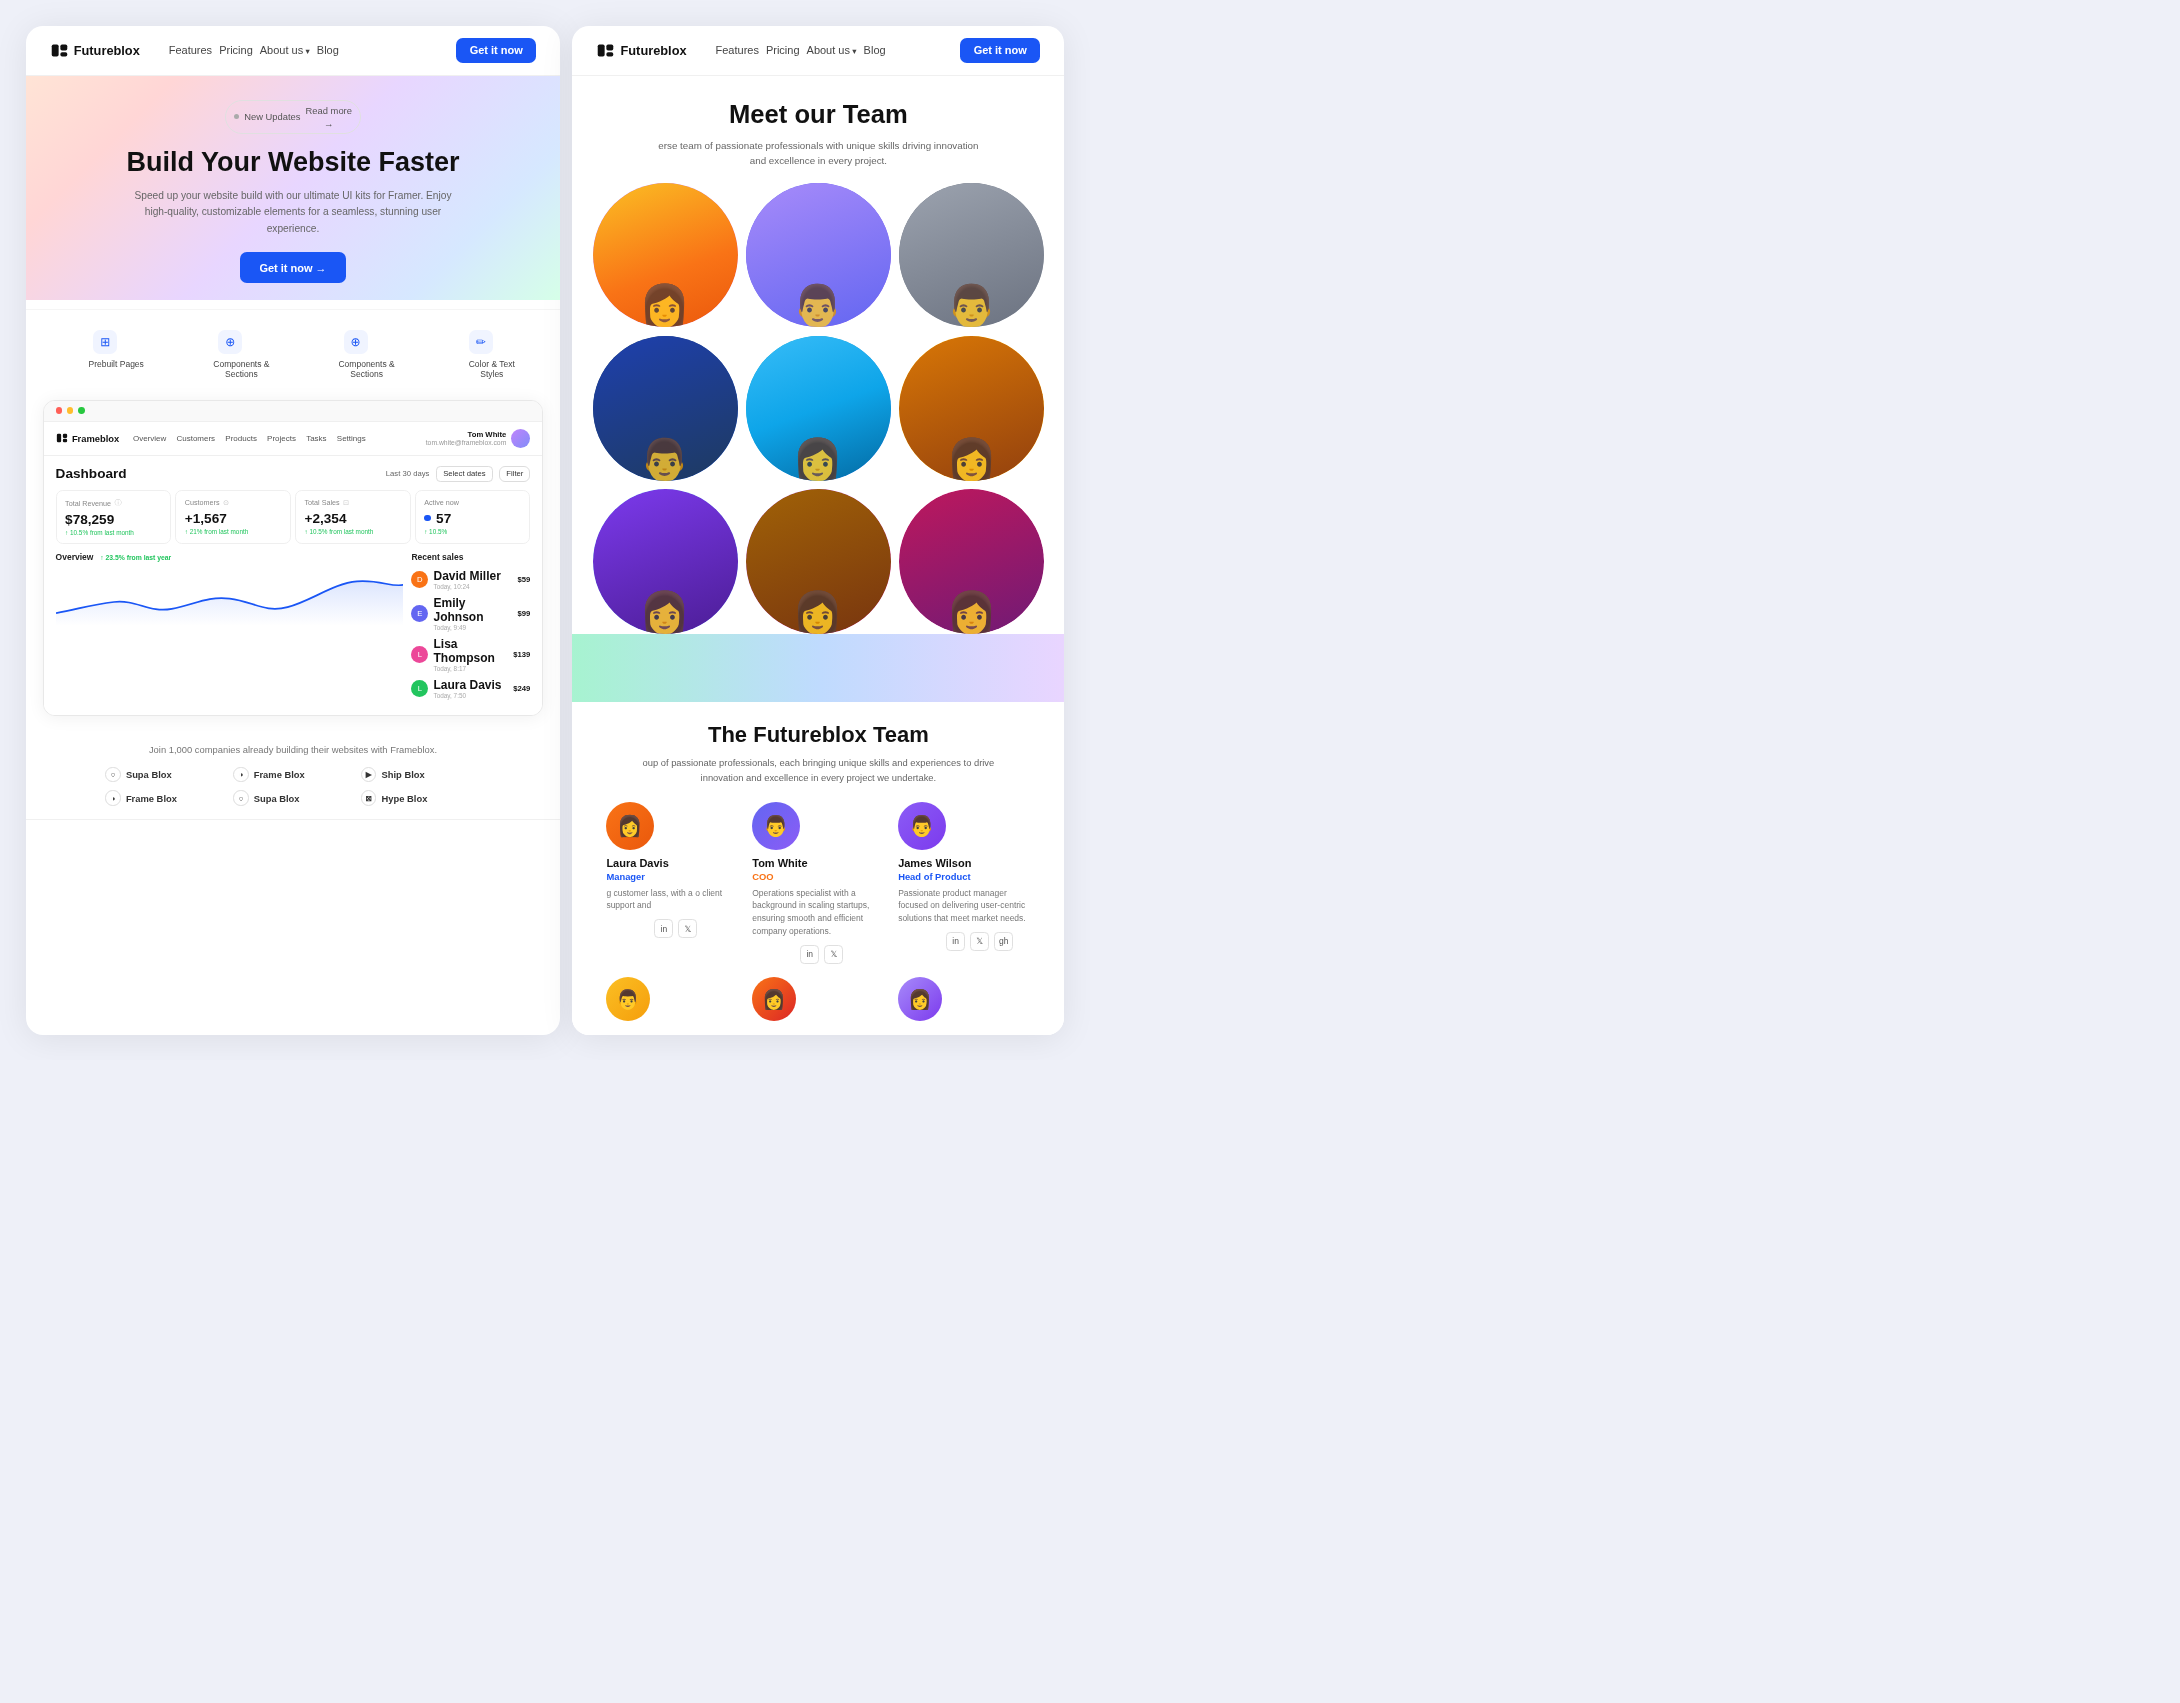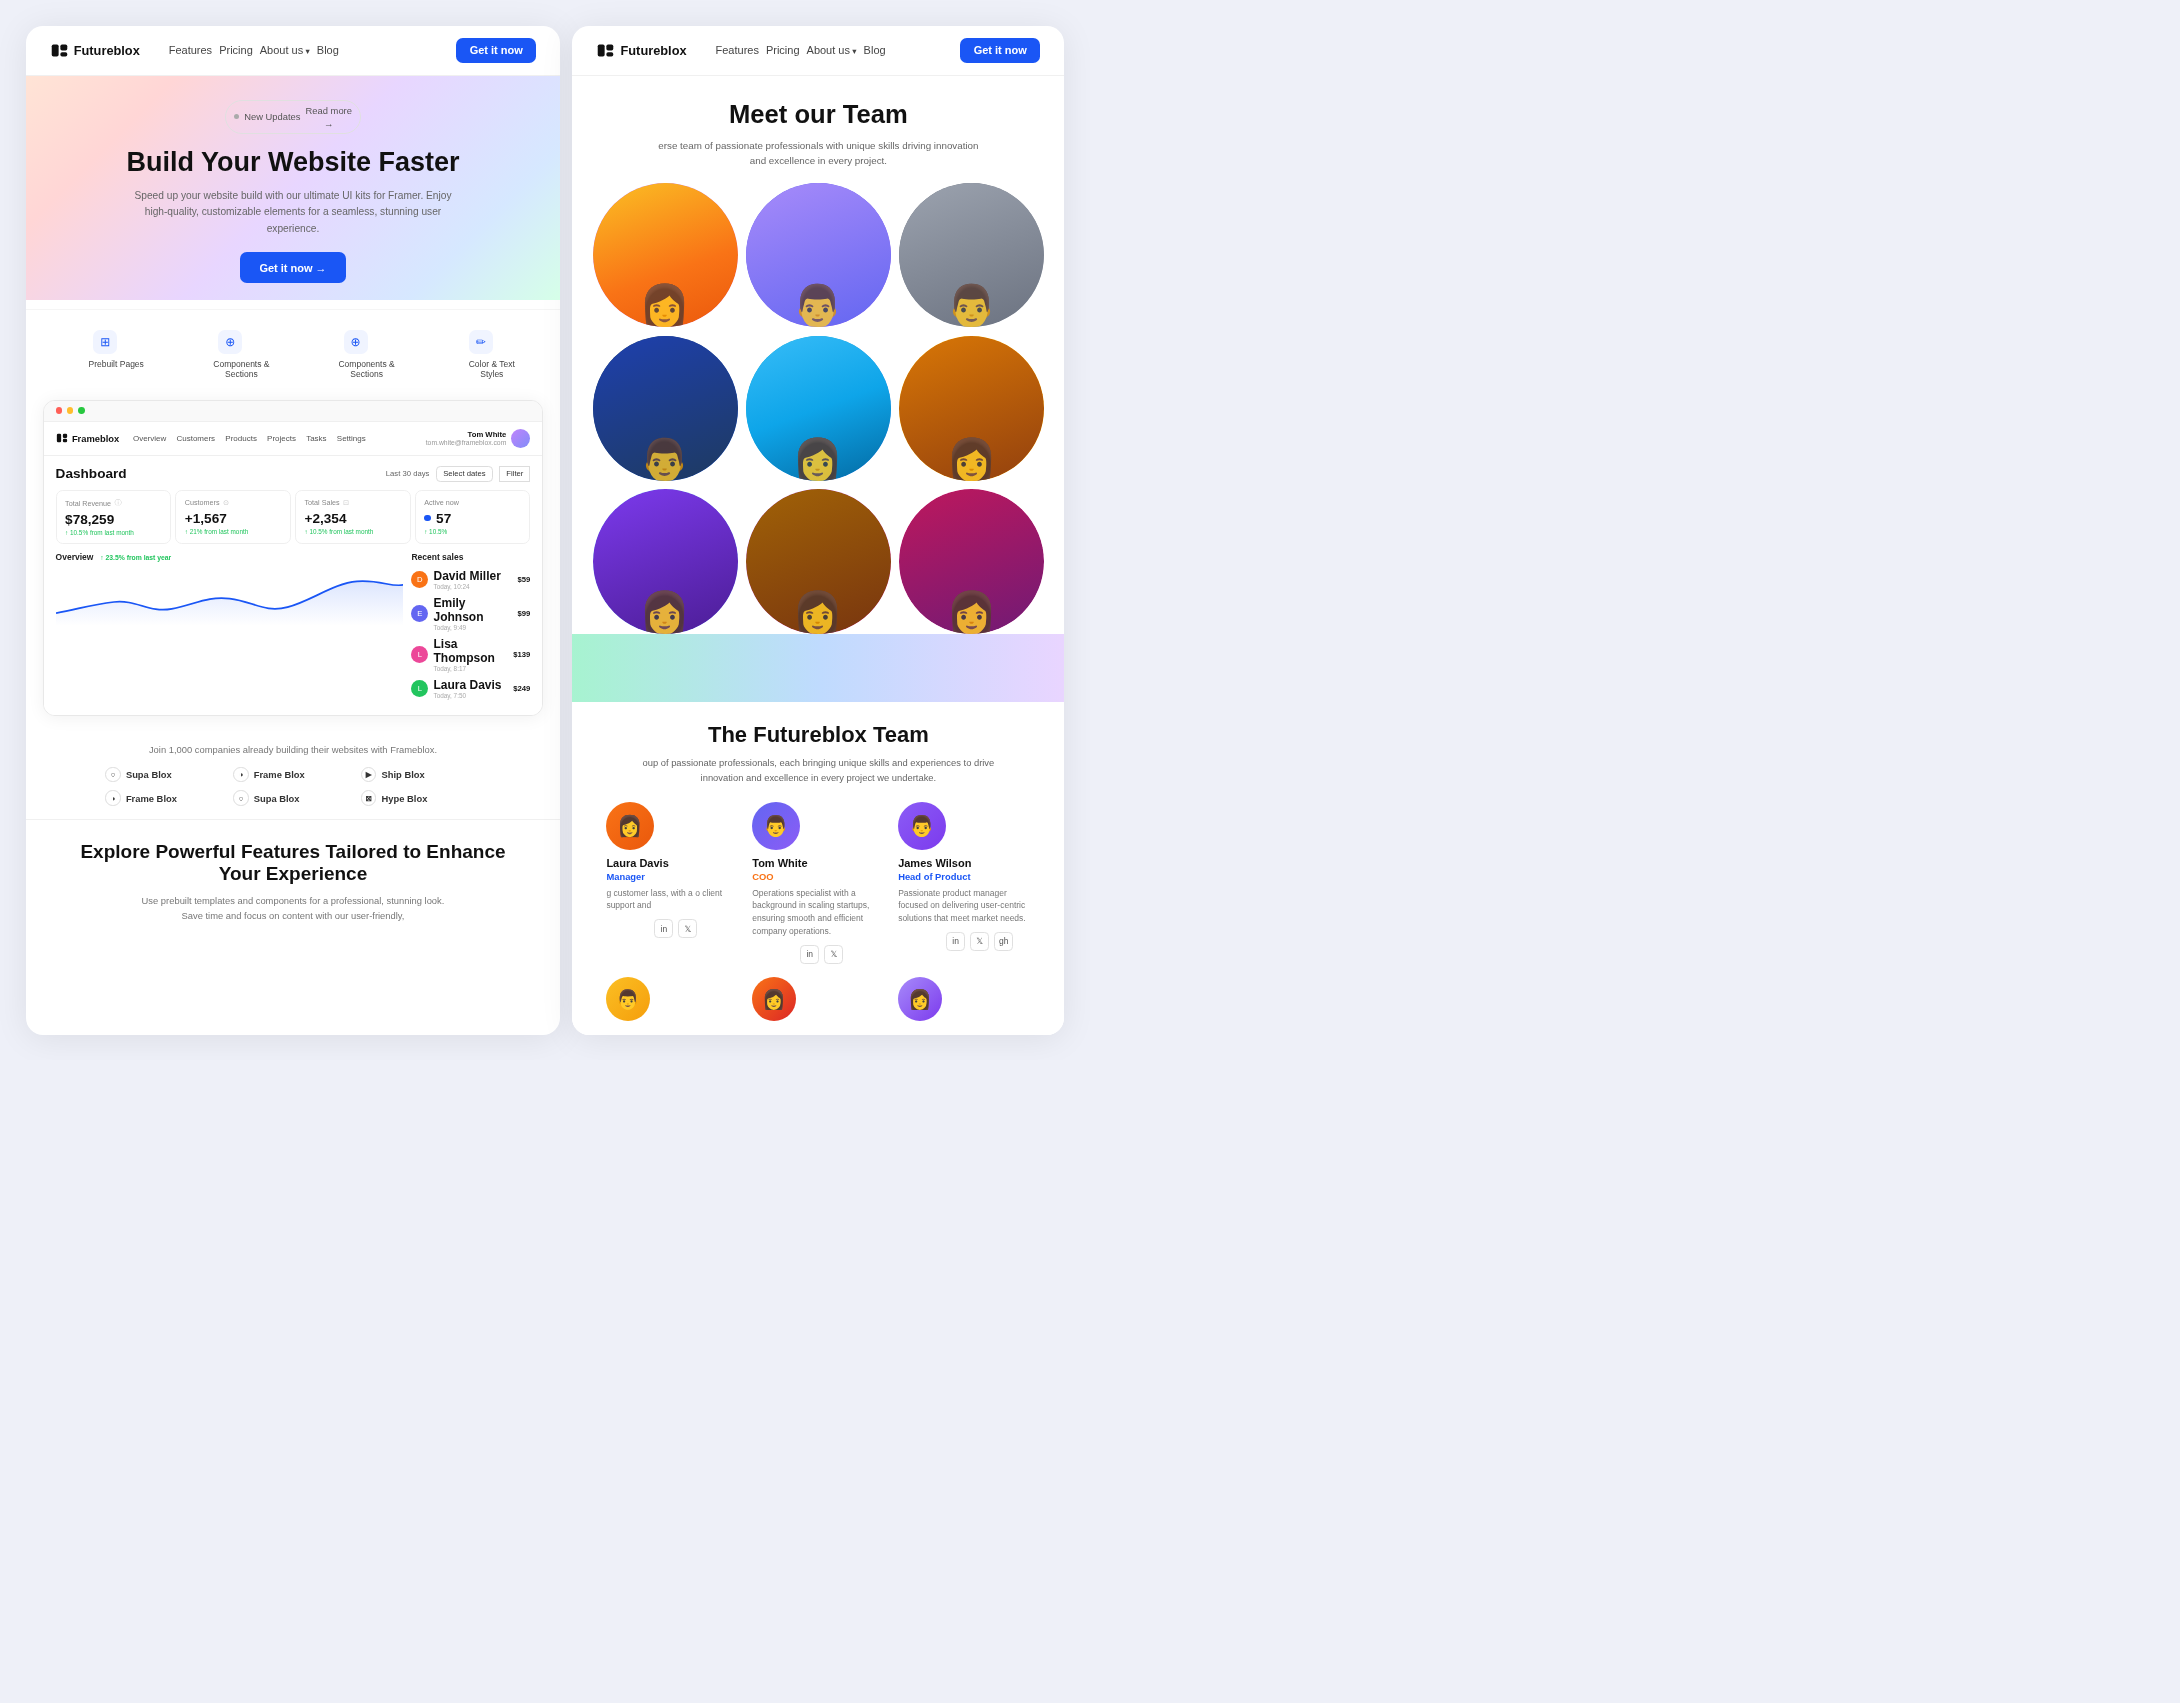--- a/index.html
+++ b/index.html
@@ -277,21 +277,21 @@
       color: #333;
       border: 0.9px solid #ddd;
       border-radius: 4.3px;
       padding: 2.6px 6px;
       background: white;
     }
     .dash-filter-btn {
       font-size: 7.7px;
       color: #333;
       border: 0.9px solid #ddd;
-      border-radius: 0;
+      border-radius: 6px;
       padding: 2.6px 6px;
       background: white;
     }
 
     .dash-stats {
       display: flex;
       gap: 4px;
       margin-bottom: 8.5px;
     }
     .stat-card {
@@ -806,24 +806,20 @@
         </div>
         <div class="logo-item">
           <div class="logo-icon">⊠</div>
           <span>Hype Blox</span>
         </div>
       </div>
     </div>
 
     <div class="section-divider"></div>
 
-    <div class="explore-section">
-      <h2 class="explore-title">Explore Powerful Features Tailored to Enhance Your Experience</h2>
-      <p class="explore-sub">Use prebuilt templates and components for a professional, stunning look. Save time and focus on content with our user-friendly,</p>
-    </div>
 
   </div>
 
   <div class="right-panel">
 
     <nav class="navbar-right-panel" style="display:flex;align-items:center;padding:12px 24px;border-bottom:0.9px solid #f0f0f0;gap:20.4px;">
       <div class="navbar-brand">
         <svg class="brand-icon" viewBox="0 0 22 22" fill="none">
           <rect x="2" y="4" width="8" height="14" rx="2" fill="#111"></rect>
           <rect x="12" y="4" width="8" height="7" rx="2" fill="#111"></rect>

